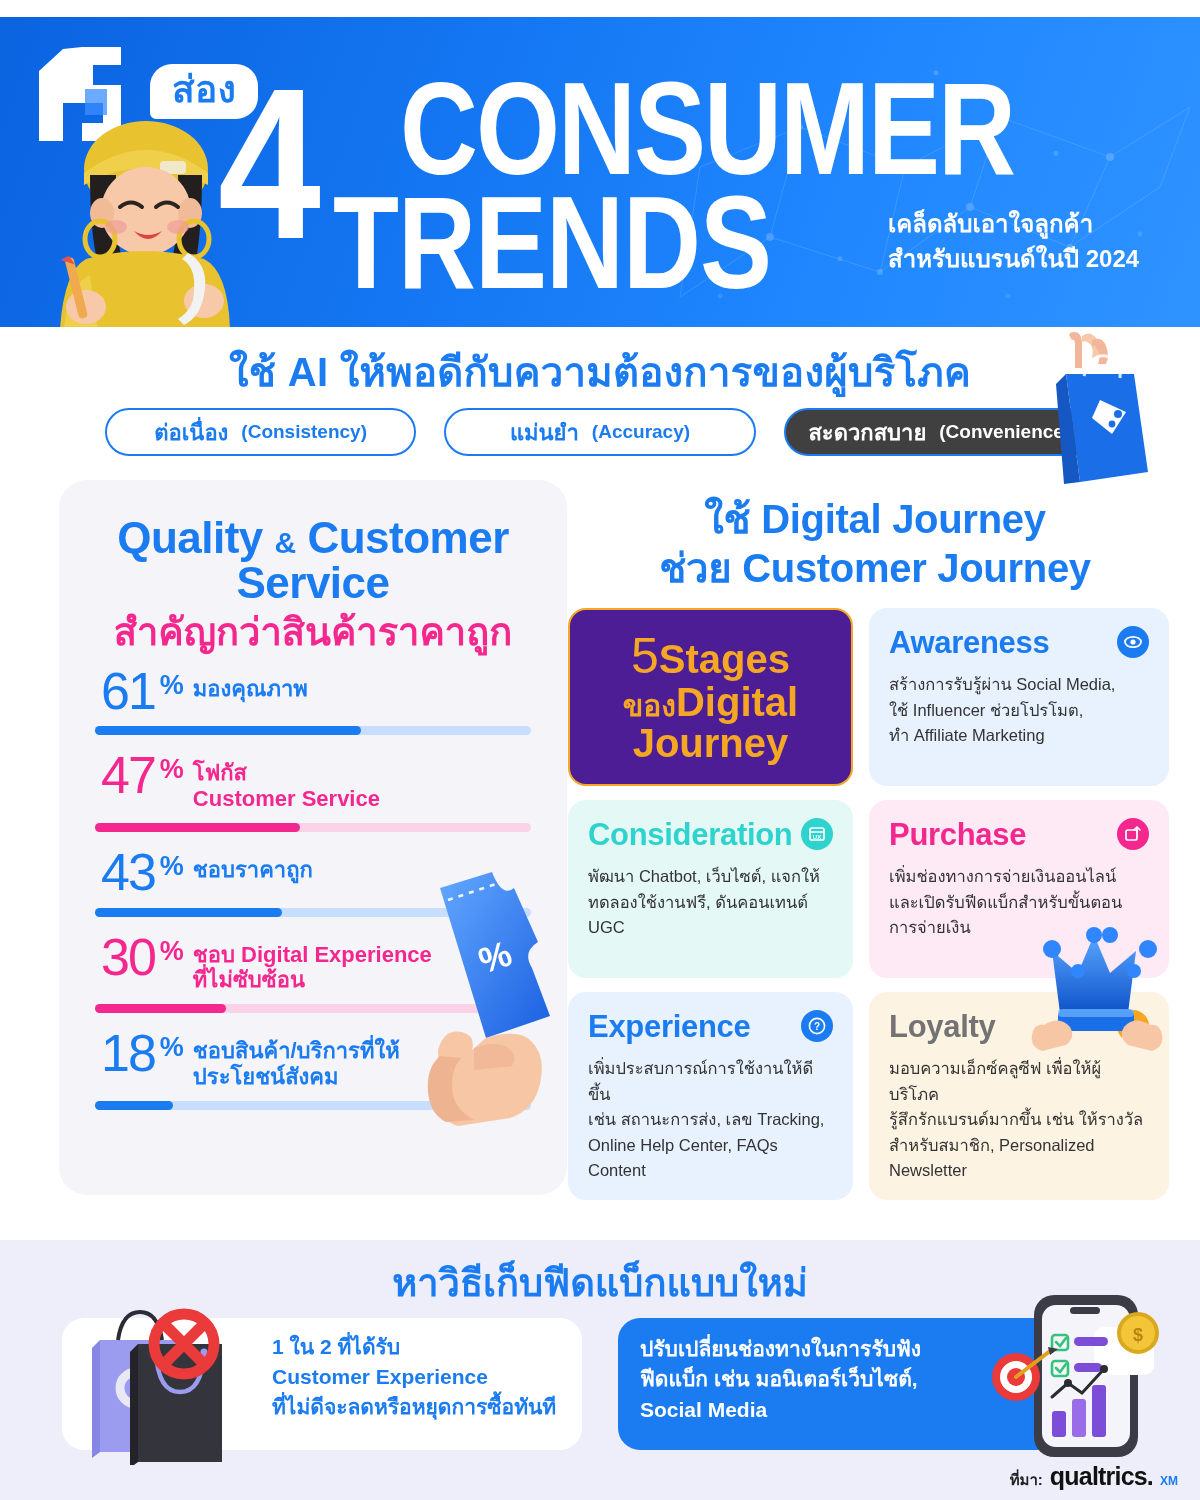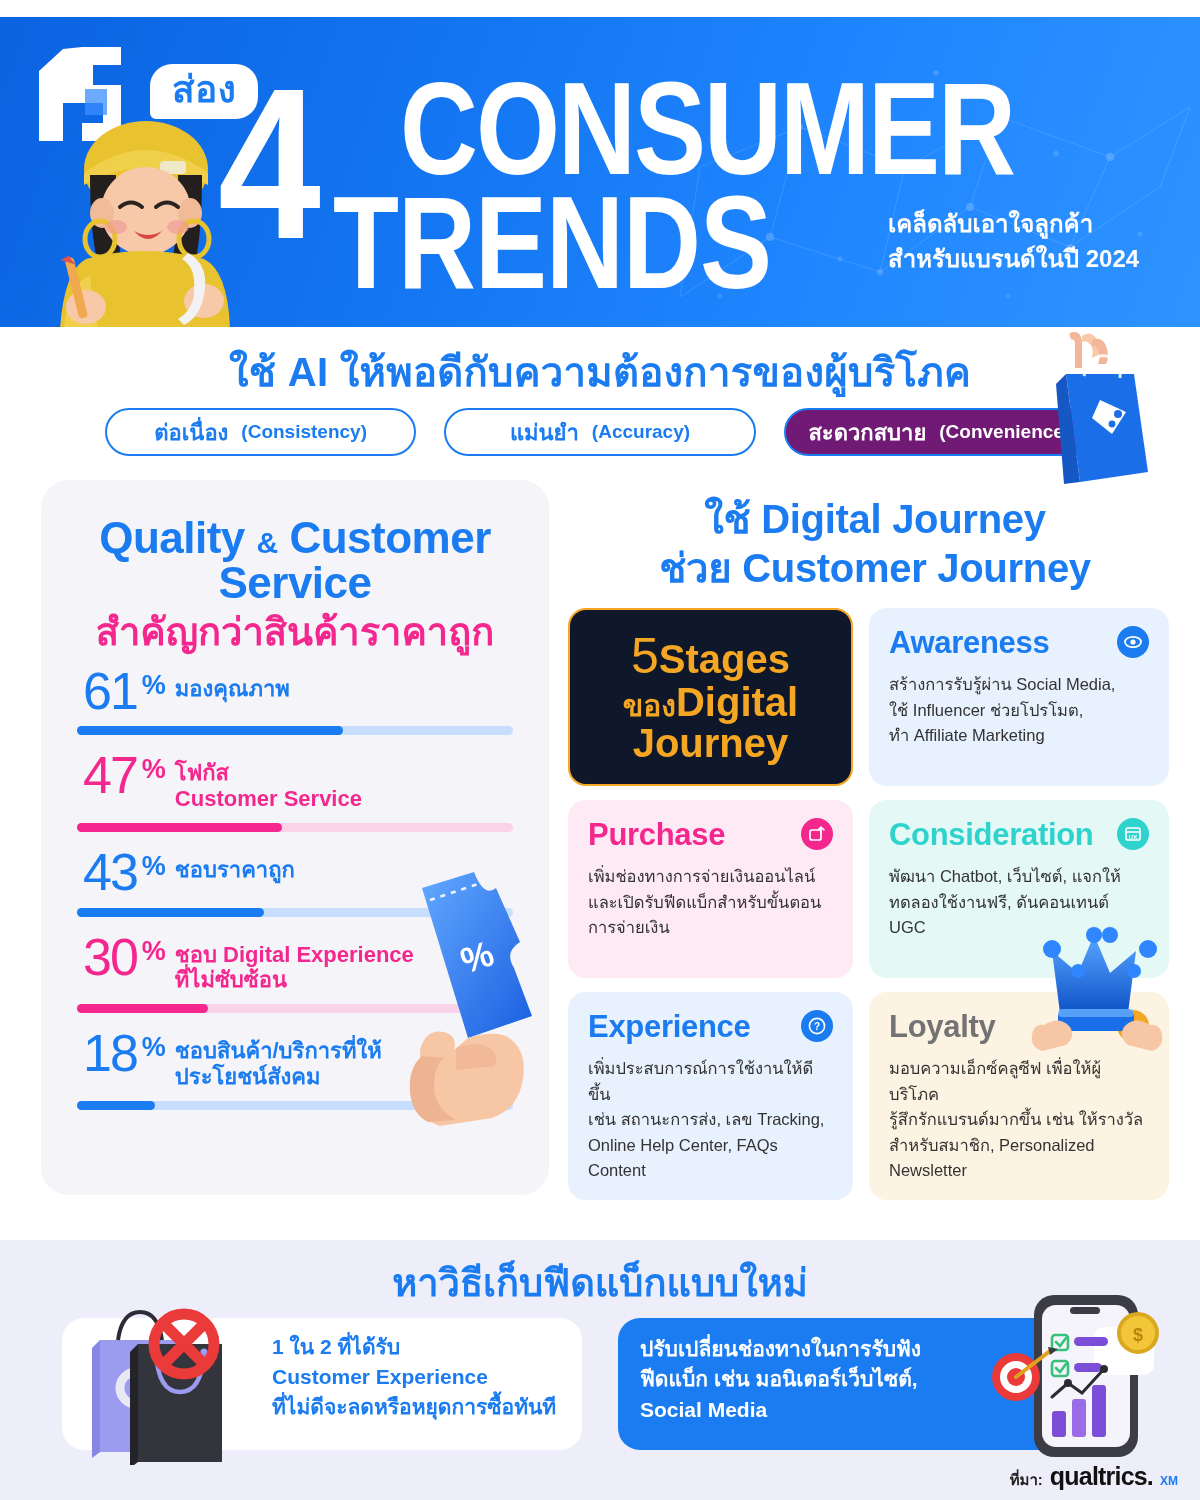--- a/index.html
+++ b/index.html
@@ -69,26 +69,26 @@
     font-size:40px; font-weight:800; color:#1a7cf0; letter-spacing:.3px;
   }
   .pill-row{ position:absolute; left:105px; top:408px; width:990px; display:flex; gap:28px; }
   .pill{
     flex:1; height:48px; border-radius:26px;
     display:flex; align-items:center; justify-content:center;
     border:2px solid #1a7cf0; background:#ffffff; color:#1a7cf0;
     font-size:22px; font-weight:700; gap:13px; white-space:nowrap;
   }
   .pill .en{ font-size:19px; font-weight:600; }
-  .pill.filled{ background:#701a75; color:#ffffff; border-color:#1a7cf0; }
+  .pill.filled{ background:#404040; color:#ffffff; border-color:#1a7cf0; }
   .bag3d{ position:absolute; left:1020px; top:330px; width:150px; height:160px; }
 
   
   .stats-card{
-    position:absolute; left:41px; top:480px; width:508px; height:715px;
+    position:absolute; left:59px; top:480px; width:508px; height:715px;
     background:#f4f4f9; border-radius:28px; overflow:hidden;
   }
   .stats-h1{
     margin:36px 22px 0 22px; text-align:center;
     font-size:44px; font-weight:900; color:#1a7cf0; line-height:1.02;
     letter-spacing:-.5px;
   }
   .stats-h1 .amp{ font-size:30px; font-weight:700; }
   .stats-h2{
     margin:6px 12px 0 12px; text-align:center;
@@ -112,21 +112,21 @@
     position:absolute; left:565px; top:495px; width:620px; text-align:center;
     font-size:40px; font-weight:900; color:#1a7cf0; line-height:1.22;
     letter-spacing:-.3px;
   }
   .jgrid{
     position:absolute; left:568px; top:608px; width:614px;
     display:grid; grid-template-columns:285px 300px; gap:14px 16px;
   }
   .jcard{ border-radius:18px; padding:18px 20px 16px 20px; position:relative; min-height:178px; }
   .jcard.stages{
-    background:#0f172a; border:2px solid #f5a623;
+    background:#4c1d95; border:2px solid #f5a623;
     display:flex; align-items:center; justify-content:center; padding:14px;
   }
   .stages-txt{ text-align:center; color:#f5a623; font-weight:800; line-height:1.02; }
   .stages-l1{ font-size:40px; }
   .stages-l1 .num{ font-size:50px; font-weight:400; }
   .stages-l2{ font-size:40px; }
   .stages-l2 .th{ font-size:30px; }
   .stages-l3{ font-size:40px; }
   .jc-head{ display:flex; align-items:flex-end; justify-content:space-between; gap:0; }
   .jc-title{ font-size:31px; font-weight:800; line-height:1; letter-spacing:-.3px; }
@@ -373,48 +373,48 @@
             <ellipse cx="10" cy="10" rx="8" ry="5.2" fill="none" stroke="#fff" stroke-width="1.8"></ellipse>
             <circle cx="10" cy="10" r="2.6" fill="#fff"></circle>
           </svg>
       </span>
     </div>
     <div class="jc-body" style="white-space:pre-line">สร้างการรับรู้ผ่าน Social Media,
 ใช้ Influencer ช่วยโปรโมต,
 ทำ Affiliate Marketing</div>
   </div>
 
-  <div class="jcard" style="background:#fdeaf4">
-    <div class="jc-head">
-      <div class="jc-title" style="color:#f4278f">Purchase</div>
-      <span class="jicon" style="background:#f4278f">
-        <svg width="20" height="20" viewBox="0 0 20 20">
-            <rect x="3" y="6" width="11" height="10" rx="2" fill="none" stroke="#fff" stroke-width="1.7"></rect>
-            <path d="M14 9 V3 M14 3 l-3 3 M14 3 l3 3" stroke="#fff" stroke-width="1.7" fill="none" stroke-linecap="round"></path>
-          </svg>
-      </span>
-    </div>
-    <div class="jc-body" style="white-space:pre-line">เพิ่มช่องทางการจ่ายเงินออนไลน์
-และเปิดรับฟีดแบ็กสำหรับขั้นตอน
-การจ่ายเงิน</div>
-  </div>
-
   <div class="jcard" style="background:#e4f8f6">
     <div class="jc-head">
       <div class="jc-title" style="color:#2ed3cd">Consideration</div>
       <span class="jicon" style="background:#2ed3cd">
         <svg width="20" height="20" viewBox="0 0 20 20">
             <rect x="3" y="4" width="14" height="12" rx="2" fill="none" stroke="#fff" stroke-width="1.7"></rect>
             <path d="M3 8 H17" stroke="#fff" stroke-width="1.5"></path>
             <text x="10" y="14.5" font-size="6" font-weight="700" fill="#fff" text-anchor="middle" font-family="Liberation Sans, sans-serif">UX</text>
           </svg>
       </span>
     </div>
     <div class="jc-body" style="white-space:pre-line">พัฒนา Chatbot, เว็บไซต์, แจกให้
 ทดลองใช้งานฟรี, ดันคอนเทนต์ UGC</div>
+  </div>
+
+  <div class="jcard" style="background:#fdeaf4">
+    <div class="jc-head">
+      <div class="jc-title" style="color:#f4278f">Purchase</div>
+      <span class="jicon" style="background:#f4278f">
+        <svg width="20" height="20" viewBox="0 0 20 20">
+            <rect x="3" y="6" width="11" height="10" rx="2" fill="none" stroke="#fff" stroke-width="1.7"></rect>
+            <path d="M14 9 V3 M14 3 l-3 3 M14 3 l3 3" stroke="#fff" stroke-width="1.7" fill="none" stroke-linecap="round"></path>
+          </svg>
+      </span>
+    </div>
+    <div class="jc-body" style="white-space:pre-line">เพิ่มช่องทางการจ่ายเงินออนไลน์
+และเปิดรับฟีดแบ็กสำหรับขั้นตอน
+การจ่ายเงิน</div>
   </div>
 
   <div class="jcard" style="background:#e8f1fe">
     <div class="jc-head">
       <div class="jc-title" style="color:#1a7cf0">Experience</div>
       <span class="jicon" style="background:#1a7cf0">
         <svg width="20" height="20" viewBox="0 0 20 20">
             <circle cx="10" cy="10" r="7.6" fill="none" stroke="#fff" stroke-width="1.6"></circle>
             <text x="10" y="14" font-size="10" font-weight="700" fill="#fff" text-anchor="middle" font-family="Liberation Sans, sans-serif">?</text>
           </svg>

